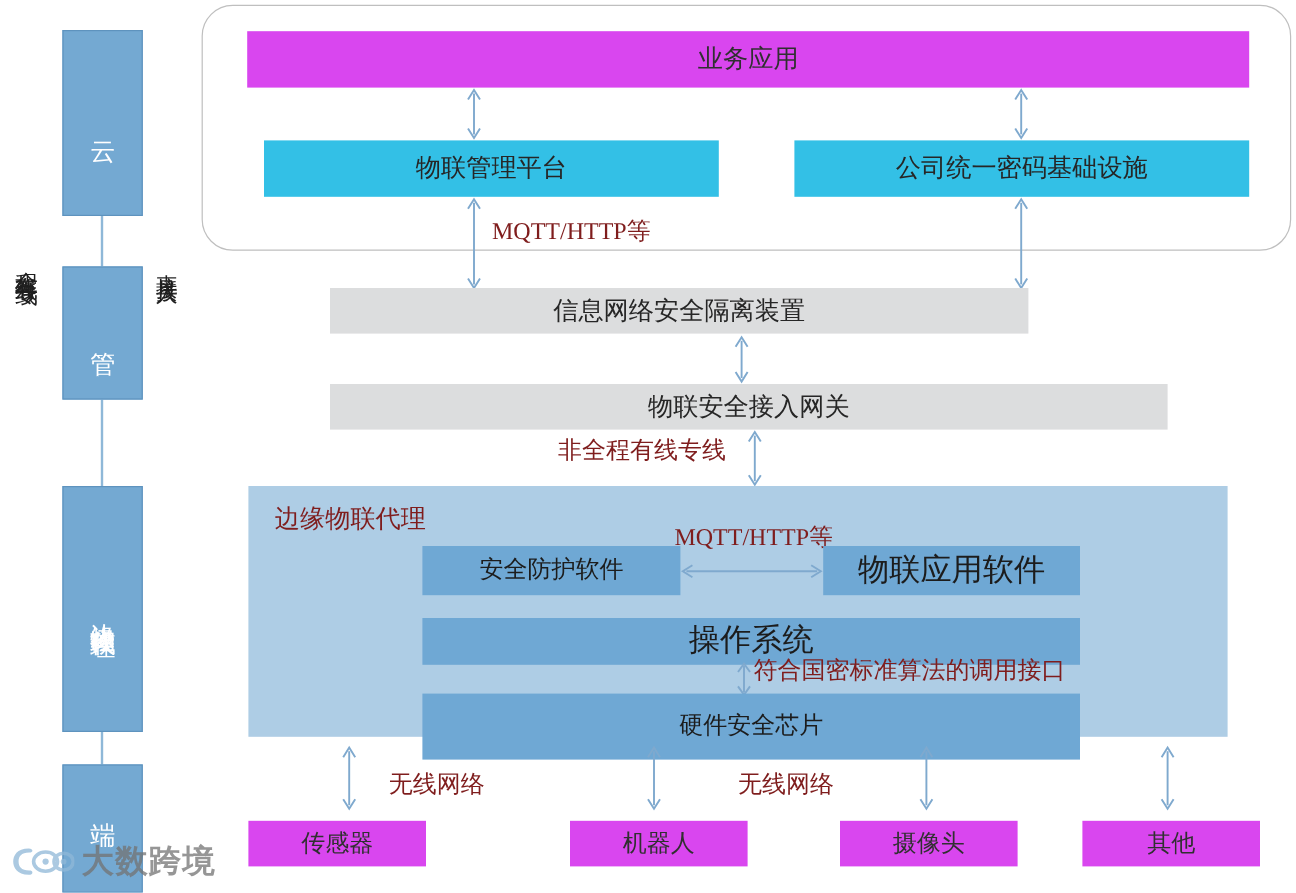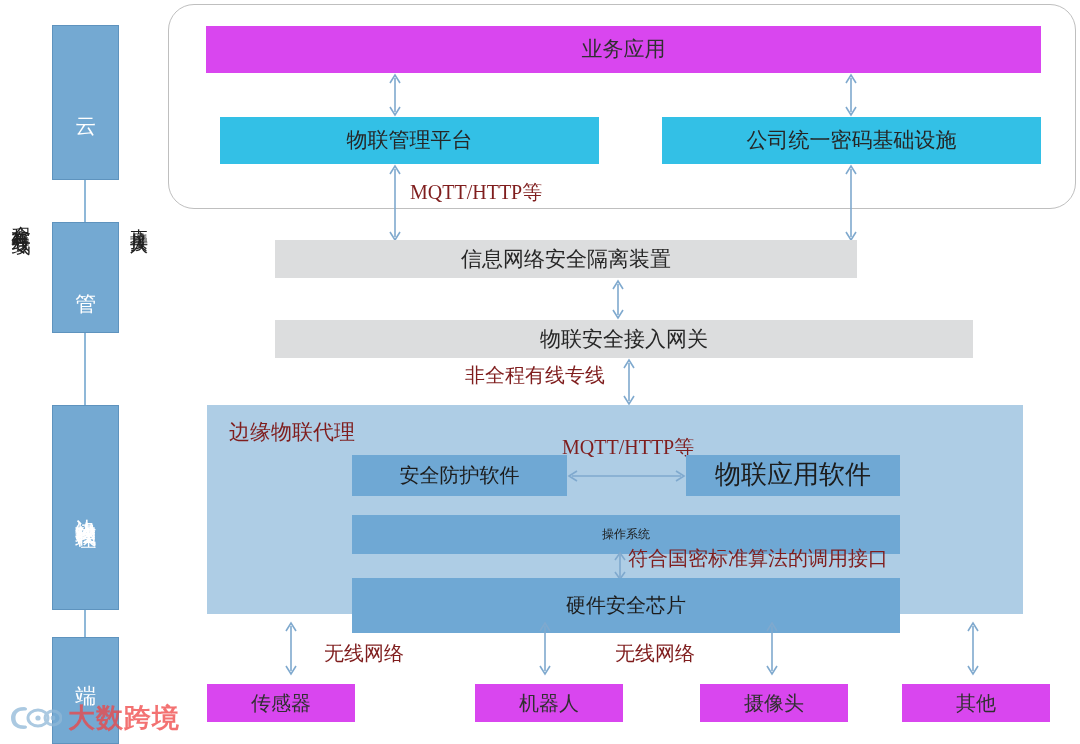--- a/index.html
+++ b/index.html
@@ -73,21 +73,21 @@
     display: flex;
     align-items: center;
     gap: 6px;
     opacity: .75;
     pointer-events: none;
   }
   .wm-text {
     font-family: "DejaVu Sans", sans-serif;
     font-weight: 700;
     font-size: 27px;
-    color: #ef4444;
+    color: #737373;
     letter-spacing: 1px;
   }
 </style>
 </head>
 <body>
 
 <div id="stage">
 
   <div class="abs vtext" style="left:6px; top:138px; width:30px; height:158px; font-size:19px;">全程有线专线</div>
 
@@ -188,21 +188,21 @@
   <div class="abs box c-midblue" style="left:686px; top:455px; width:214px; height:41px; font-size:26px;">
     <span>物联应用软件</span>
   </div>
 
   <svg class="arrow" style="left:567px; top:469px;" width="119" height="14" viewBox="0 0 119 14">
     <line x1="5" y1="7" x2="114" y2="7" stroke="#7FA9CE" stroke-width="1.6"></line>
     <polyline points="10,2 2,7 10,12" fill="none" stroke="#7FA9CE" stroke-width="1.6"></polyline>
     <polyline points="109,2 117,7 109,12" fill="none" stroke="#7FA9CE" stroke-width="1.6"></polyline>
   </svg>
 
-  <div class="abs box c-midblue" style="left:352px; top:515px; width:548px; height:39px; font-size:12px;">
+  <div class="abs box c-midblue" style="left:352px; top:515px; width:548px; height:39px; font-size:26px;">
     <span>操作系统</span>
   </div>
 
   <svg class="arrow" style="left:613px; top:551px;" width="14" height="30" viewBox="0 0 14 30">
     <line x1="7" y1="4" x2="7" y2="26" stroke="#7FA9CE" stroke-width="1.6"></line>
     <polyline points="2,9 7,2 12,9" fill="none" stroke="#7FA9CE" stroke-width="1.6"></polyline>
     <polyline points="2,21 7,28 12,21" fill="none" stroke="#7FA9CE" stroke-width="1.6"></polyline>
   </svg>
 
   <div class="abs label" style="left:628px; top:545px; font-size:20px;">符合国密标准算法的调用接口</div>

